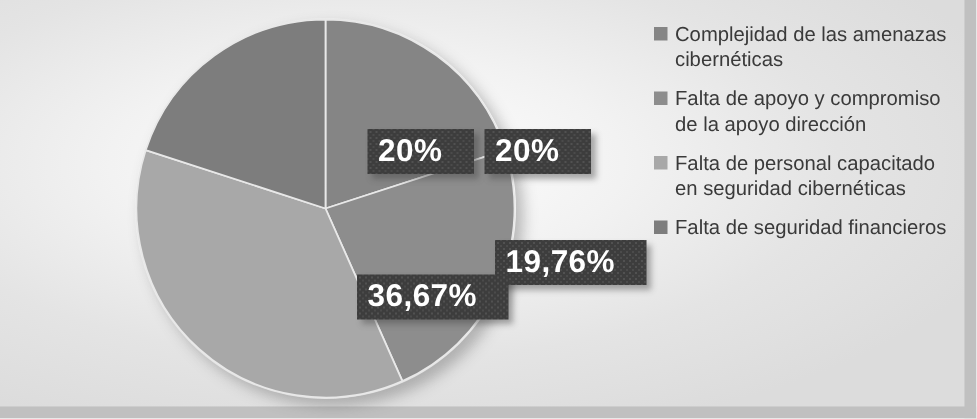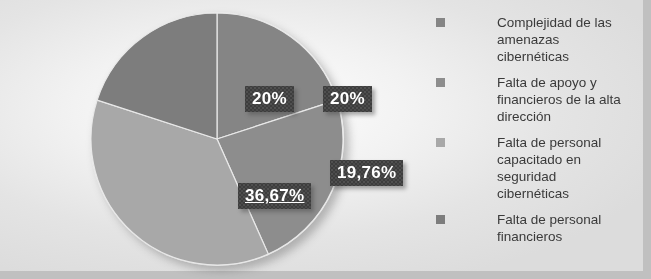--- a/index.html
+++ b/index.html
@@ -64,50 +64,49 @@
     position: absolute;
     left: 0; top: 0;
     display: block;
   }
 
   
   .data-label {
     position: absolute;
     color: #ffffff;
     font-weight: bold;
-    font-size: 17px;
+    font-size: 21px;
     letter-spacing: 0.3px;
-    padding: 4px 7px 5px 7px;
+    padding: 4px 21px 5px 7px;
     background-color: #3d3d3d;
     background-image:
       radial-gradient(rgba(255,255,255,0.10) 0.7px, transparent 0.9px),
       radial-gradient(rgba(255,255,255,0.07) 0.7px, transparent 0.9px);
     background-size: 4px 4px, 4px 4px;
     background-position: 0 0, 2px 2px;
     box-shadow: 3px 3px 4px rgba(70,70,70,0.45);
     white-space: nowrap;
     line-height: 1;
   }
   #label-0 { left: 233px; top: 74px; }
   #label-1 { left: 240px; top: 148px; }
-  #label-2 { left: 148px; top: 171px; text-decoration: underline; }
+  #label-2 { left: 148px; top: 171px; }
   #label-3 { left: 155px; top: 74px; }
 
   
   #legend {
     position: absolute;
     left: 436px;
     top: 14px;
     width: 195px;
   }
   .legend-item {
     display: flex;
     align-items: flex-start;
     margin-bottom: 9px;
-    gap: 47px;
   }
   .legend-swatch {
     flex: 0 0 auto;
     width: 9px;
     height: 9px;
     margin-top: 4px;
     margin-right: 5px;
   }
   .legend-label {
     font-size: 13.5px;
@@ -142,25 +141,25 @@
     <div class="data-label" id="label-3">20%</div>
   </div>
 
   <div id="legend">
       <div class="legend-item">
         <span class="legend-swatch" style="background: rgb(133, 133, 133);"></span>
         <span class="legend-label">Complejidad de las amenazas cibernéticas</span>
       </div>
       <div class="legend-item">
         <span class="legend-swatch" style="background: rgb(141, 141, 141);"></span>
-        <span class="legend-label">Falta de apoyo y financieros de la alta dirección</span>
+        <span class="legend-label">Falta de apoyo y compromiso de la apoyo dirección</span>
       </div>
       <div class="legend-item">
         <span class="legend-swatch" style="background: rgb(168, 168, 168);"></span>
         <span class="legend-label">Falta de personal capacitado en seguridad cibernéticas</span>
       </div>
       <div class="legend-item">
         <span class="legend-swatch" style="background: rgb(125, 125, 125);"></span>
-        <span class="legend-label">Falta de personal financieros</span>
+        <span class="legend-label">Falta de seguridad financieros</span>
       </div>
     </div>
 
 </div>
 
 </body></html>

